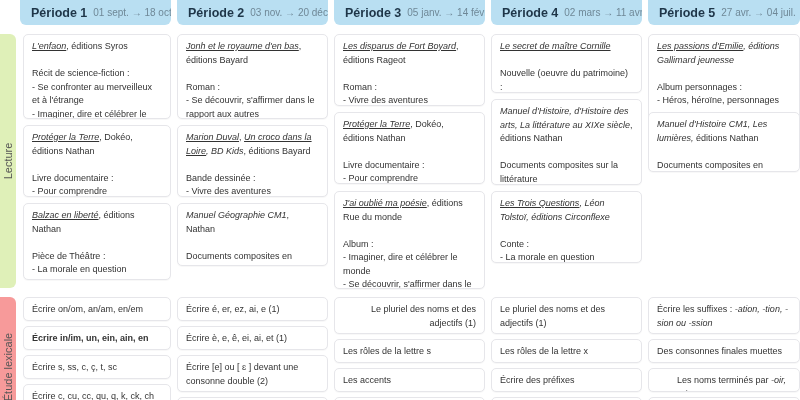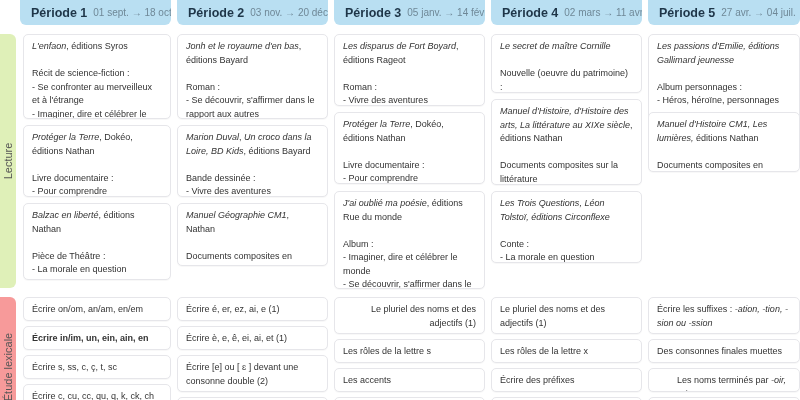--- a/index.html
+++ b/index.html
@@ -20,21 +20,21 @@
   }
   .row-label span {
     transform: rotate(-90deg); white-space: nowrap; font-size: 11px; color: #555;
   }
 
   .card {
     position: absolute; background: #fff; border: 1px solid #e6e6ea; border-radius: 5px;
     padding: 5px 8px; font-size: 9px; line-height: 13.5px; color: #333;
     box-shadow: 0 1px 1px rgba(0,0,0,0.03); overflow: hidden;
   }
-  .card .t { font-style: italic; }
+  .card .t { text-decoration: underline; font-style: italic; }
   .card .i { font-style: italic; }
   .card p { margin: 0; }
   .card .gap { height: 13.5px; }
 </style>
 </head>
 <body>
 
 <div class="period-header" style="left:20px;width:151px;">
   <span class="period-title">Période 1</span>
   <span class="period-dates">01 sept. → 18 oct.</span>

